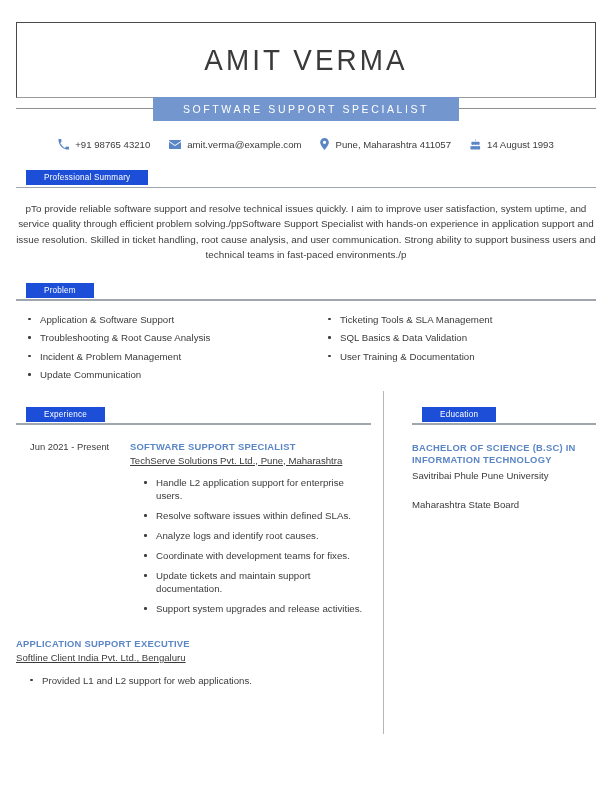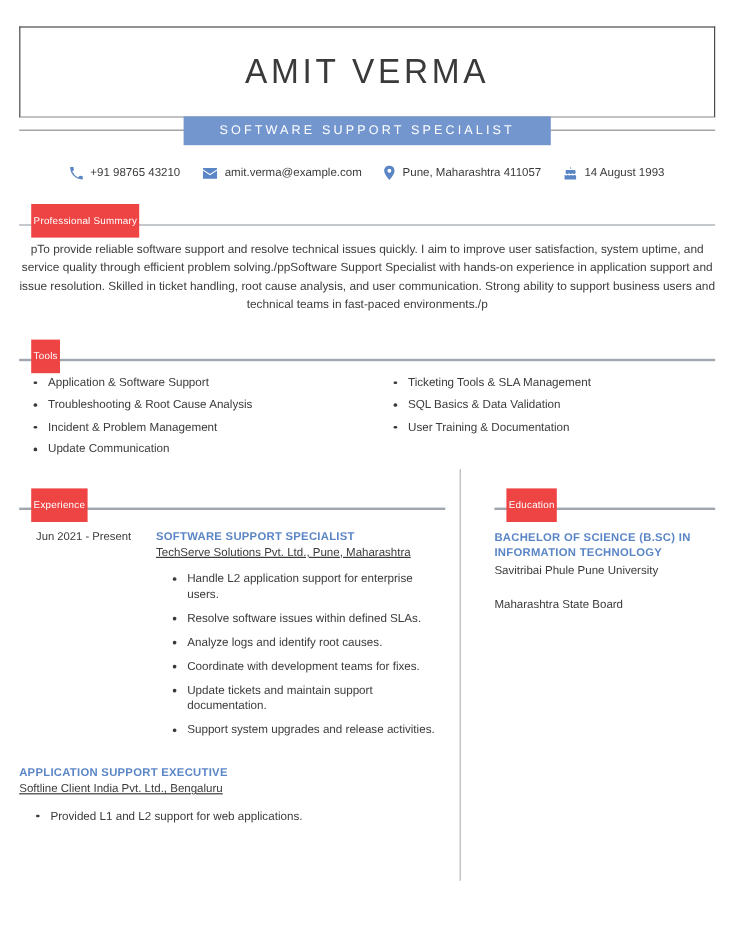--- a/index.html
+++ b/index.html
@@ -106,28 +106,28 @@
     left: 0;
     right: 0;
     bottom: 0;
     height: 1.5px;
     background: #9fa6ad;
   }
   .sec-tab {
     position: absolute;
     left: 10px;
     top: 0;
-    height: 28px;
-    background: #ef4444;
+    height: 15px;
+    background: #1d4ed8;
     color: #ffffff;
     font-size: 8.2px;
     letter-spacing: 0.2px;
     display: flex;
     align-items: center;
-    padding: 0 2px;
+    padding: 0 18px;
     box-sizing: border-box;
   }
 
   
   .summary {
     margin: 13px 16px 0 16px;
     font-size: 9.9px;
     line-height: 15.4px;
     color: #3b3b3b;
     text-align: center;
@@ -320,21 +320,21 @@
   <div class="sec-head">
     <div class="rule"></div>
     <div class="sec-tab">Professional Summary</div>
   </div>
 </div>
 <div class="summary">pTo provide reliable software support and resolve technical issues quickly. I aim to improve user satisfaction, system uptime, and service quality through efficient problem solving./ppSoftware Support Specialist with hands-on experience in application support and issue resolution. Skilled in ticket handling, root cause analysis, and user communication. Strong ability to support business users and technical teams in fast-paced environments./p</div>
 
 <div class="section">
   <div class="sec-head">
     <div class="rule"></div>
-    <div class="sec-tab">Tools</div>
+    <div class="sec-tab">Problem</div>
   </div>
 </div>
 <div class="skills-cols">
   <div class="skills-col">
     <ul class="bullets">
       <li>Application &amp; Software Support</li>
       <li>Troubleshooting &amp; Root Cause Analysis</li>
       <li>Incident &amp; Problem Management</li>
       <li>Update Communication</li>
     </ul>

